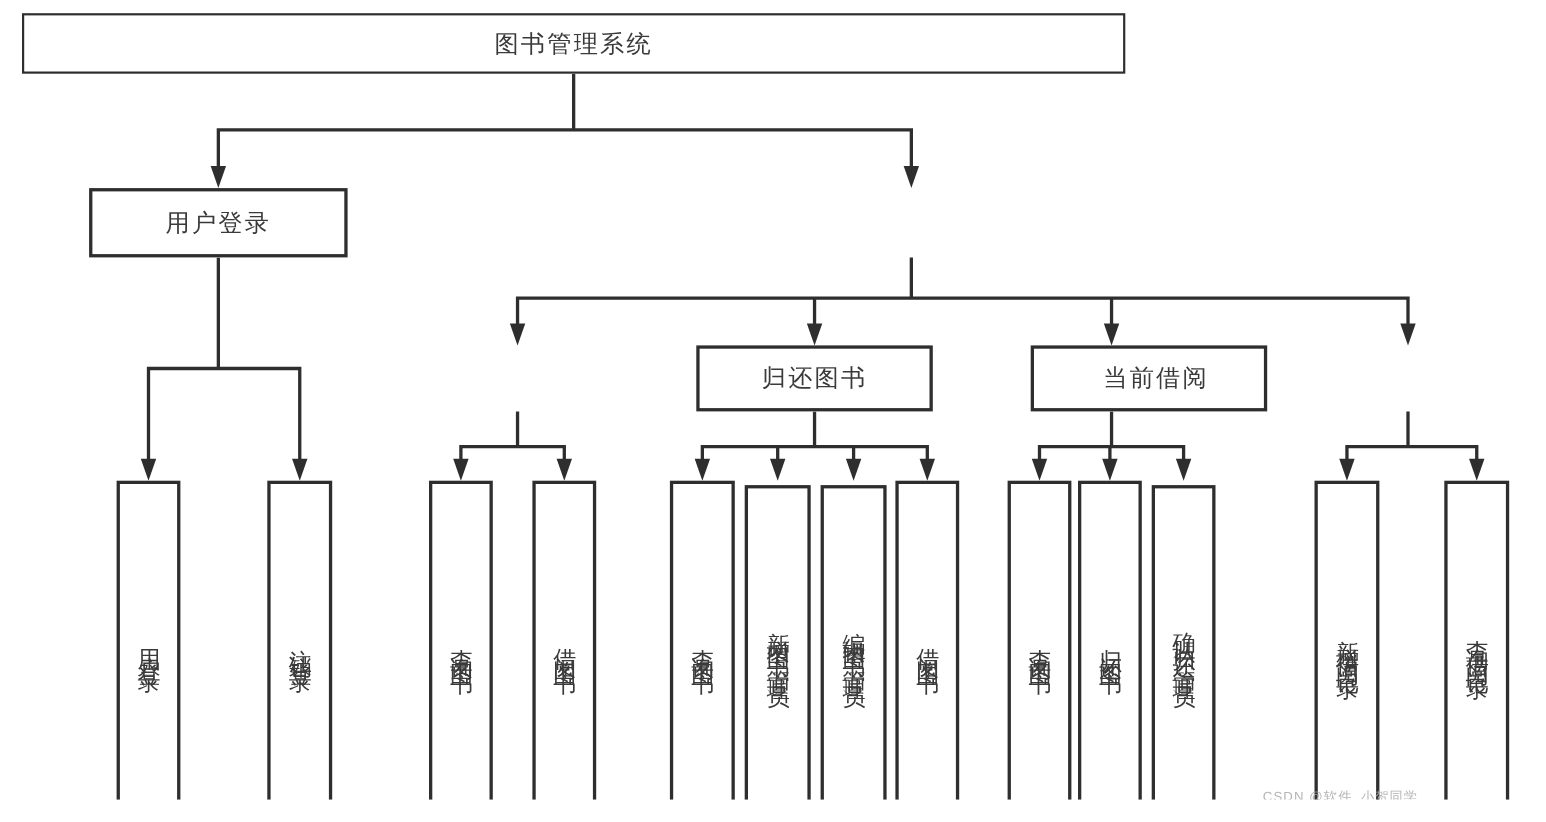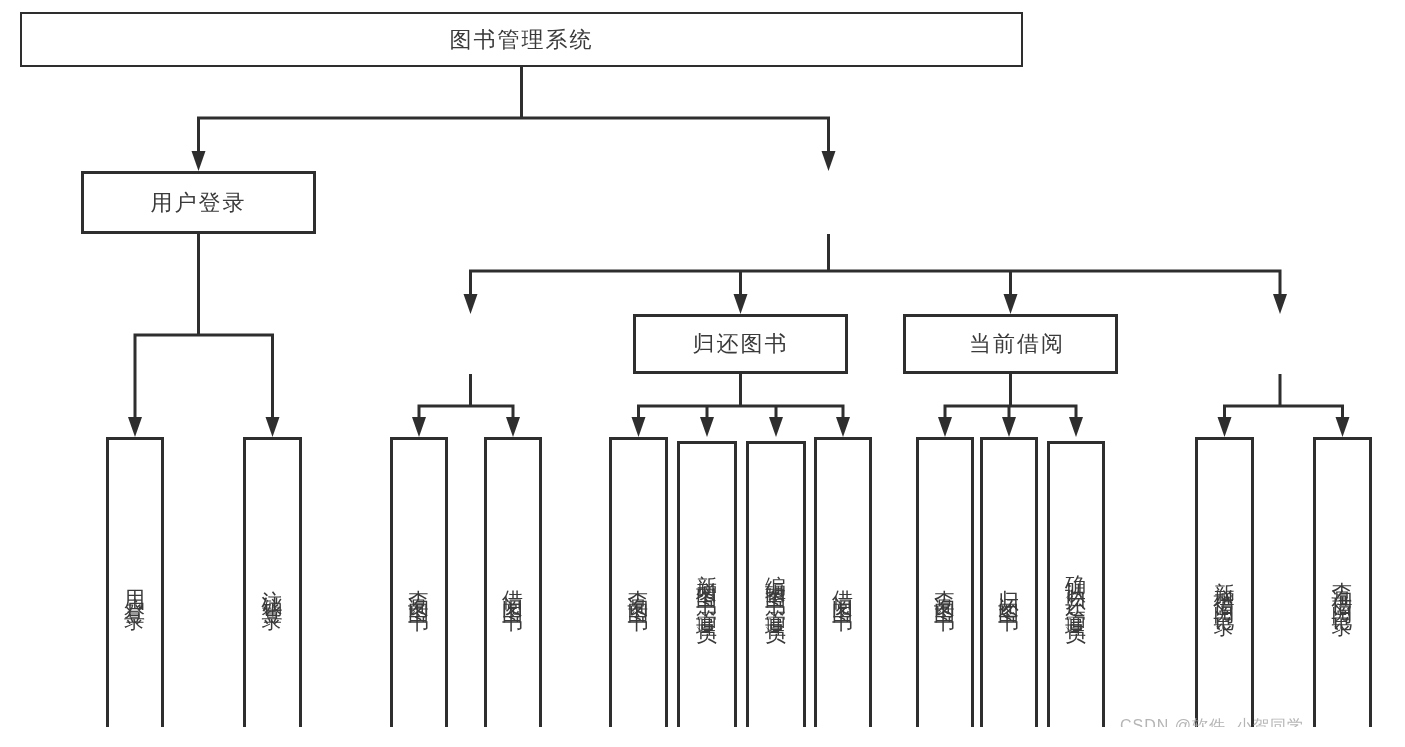--- a/index.html
+++ b/index.html
@@ -35,23 +35,23 @@
   .box.v {
     writing-mode: vertical-rl;
     text-orientation: mixed;
     font-size: 21px;
     letter-spacing: 7px;
     white-space: normal;
     line-height: 1;
   }
   .watermark {
     position: absolute;
-    left: 1120px;
+    left: 1148px;
     top: 716px;
-    font-size: 16px;
+    font-size: 12px;
     letter-spacing: 1px;
     color: #adadad;
     opacity: 0.9;
     z-index: 5;
     white-space: nowrap;
   }
 </style>
 </head>
 <body>
 
@@ -98,21 +98,21 @@
       <path d="M1217.5 417 H1231.5 L1224.5 437 Z"></path>
       <path d="M1335.5 417 H1349.5 L1342.5 437 Z"></path>
     </g>
   </svg>
 
   <div class="box root" style="left:20px; top:12px; width:1003px; height:55px;">图书管理系统</div>
 
   <div class="box" style="left:81px; top:171px; width:235px; height:63px;">用户登录</div>
 
   <div class="box" style="left:633px; top:314px; width:215px; height:60px;">归还图书</div>
-  <div class="box" style="left:903px; top:314px; width:215px; height:60px;padding-left:13px;">当前借阅</div>
+  <div class="box" style="left:937px; top:314px; width:215px; height:60px;padding-left:13px;">当前借阅</div>
 
   <div class="box v" style="left:106px; top:437px; width:58px; height:300px;">用户登录</div>
   <div class="box v" style="left:243px; top:437px; width:59px; height:300px;">注销登录</div>
 
   <div class="box v" style="left:390px; top:437px; width:58px; height:300px;">查询图书</div>
   <div class="box v" style="left:484px; top:437px; width:58px; height:300px;">借阅图书</div>
 
   <div class="box v" style="left:609px; top:437px; width:59px; height:300px;">查询图书</div>
   <div class="box v" style="left:677px; top:441px; width:60px; height:296px;">新增图书（管理员）</div>
   <div class="box v" style="left:746px; top:441px; width:60px; height:296px;">编辑图书（管理员）</div>

